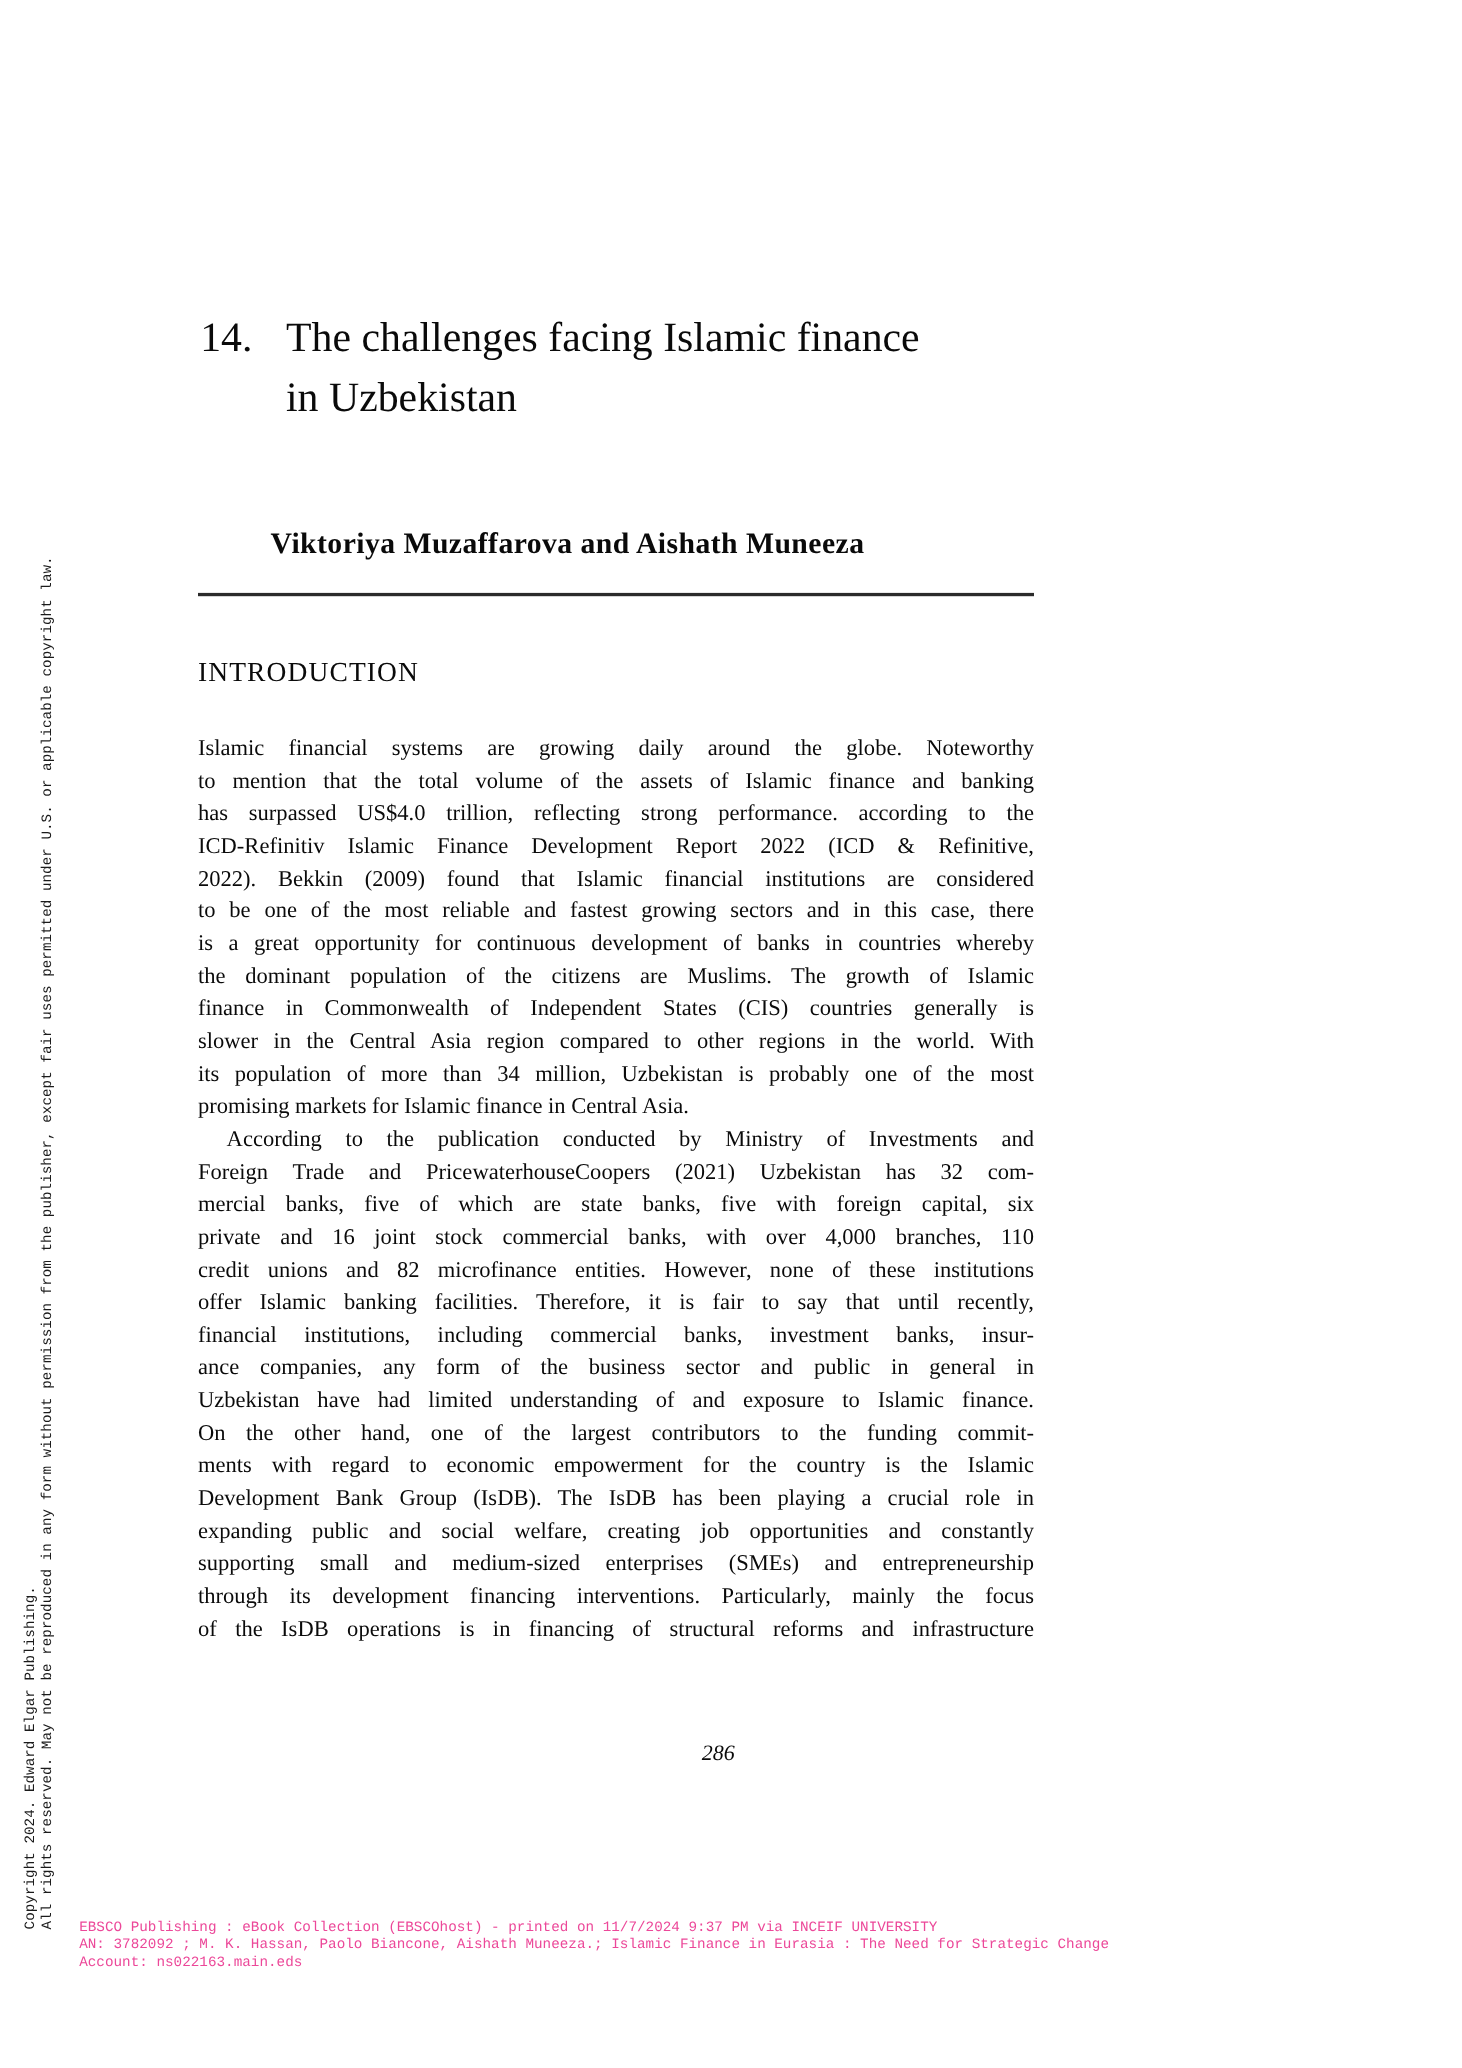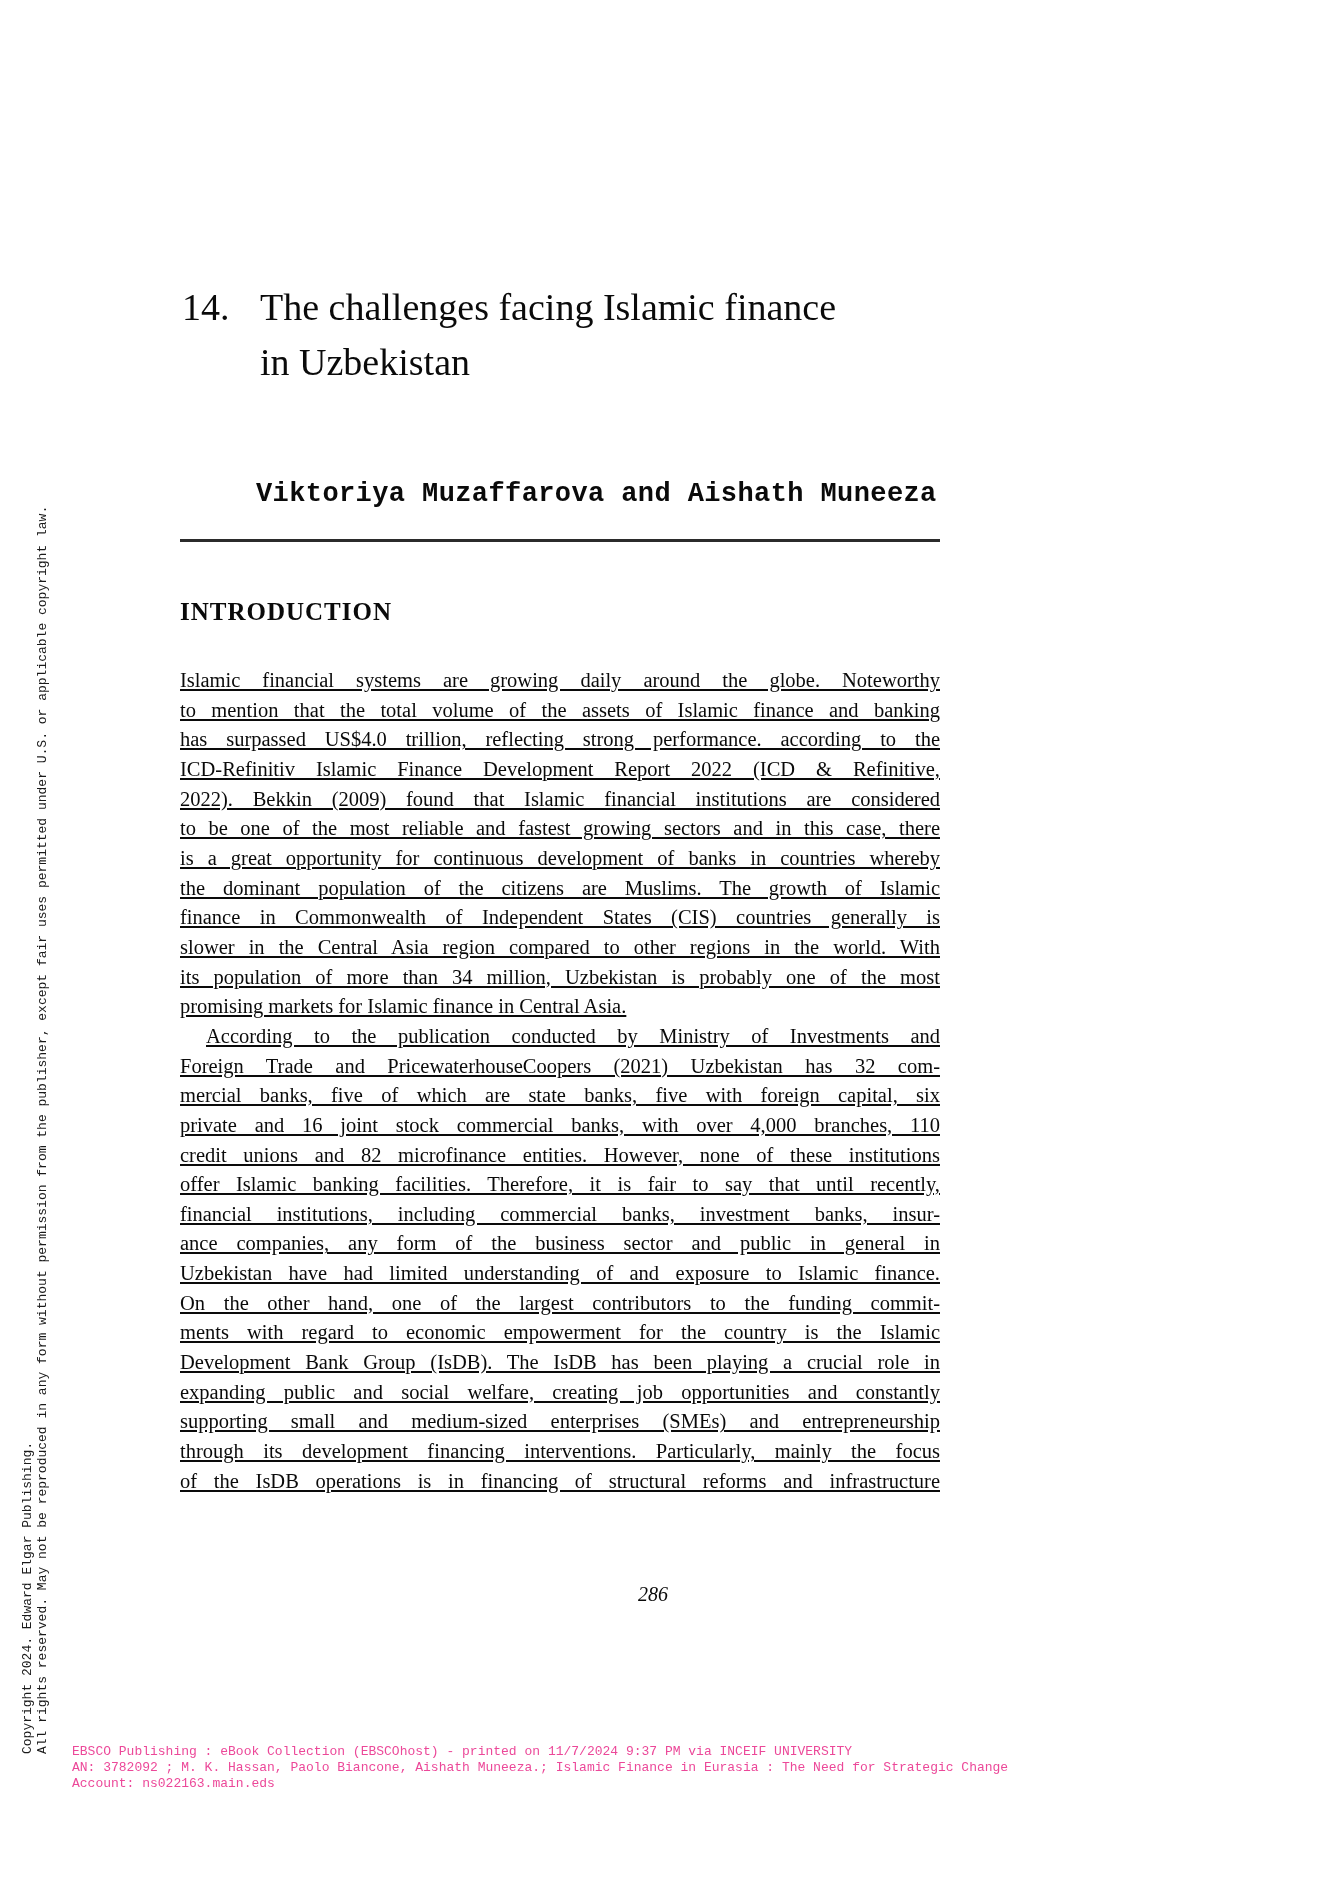--- a/index.html
+++ b/index.html
@@ -49,58 +49,57 @@
   .chapter-number {
     position: absolute;
     left: 2px;
     top: 0;
   }
   .chapter-title-text { display: block; margin-left: 80px; }
 
   .authors {
     position: absolute;
     top: 479px;
-    left: 76px;
+    left: 66px;
     font-size: 27px;
     font-weight: bold;
     letter-spacing: 0.4px;
     margin: 0;
-    font-family: Liberation Mono, monospace;
   }
 
   .title-rule {
     position: absolute;
     top: 539px;
     left: 0;
     width: 760px;
     height: 3px;
     background: #2b2b2b;
     border: none;
     margin: 0;
   }
 
   .section-heading {
     position: absolute;
     top: 598px;
     left: 0;
     font-size: 25px;
-    font-weight: bold;
+    font-weight: normal;
     letter-spacing: 1px;
     margin: 0;
   }
 
   .body-text {
     position: absolute;
     top: 666px;
     left: 0;
     width: 760px;
     font-size: 20.5px;
     line-height: 29.65px;
   }
-  .paragraph { margin: 0; text-decoration: underline; }
+  .paragraph { margin: 0; }
   .line {
     text-align: justify;
     text-align-last: justify;
     white-space: normal;
   }
   .line.flush { text-align-last: left; }
   .line.indent { text-indent: 26px; }
 
   .page-number {
     position: absolute;

